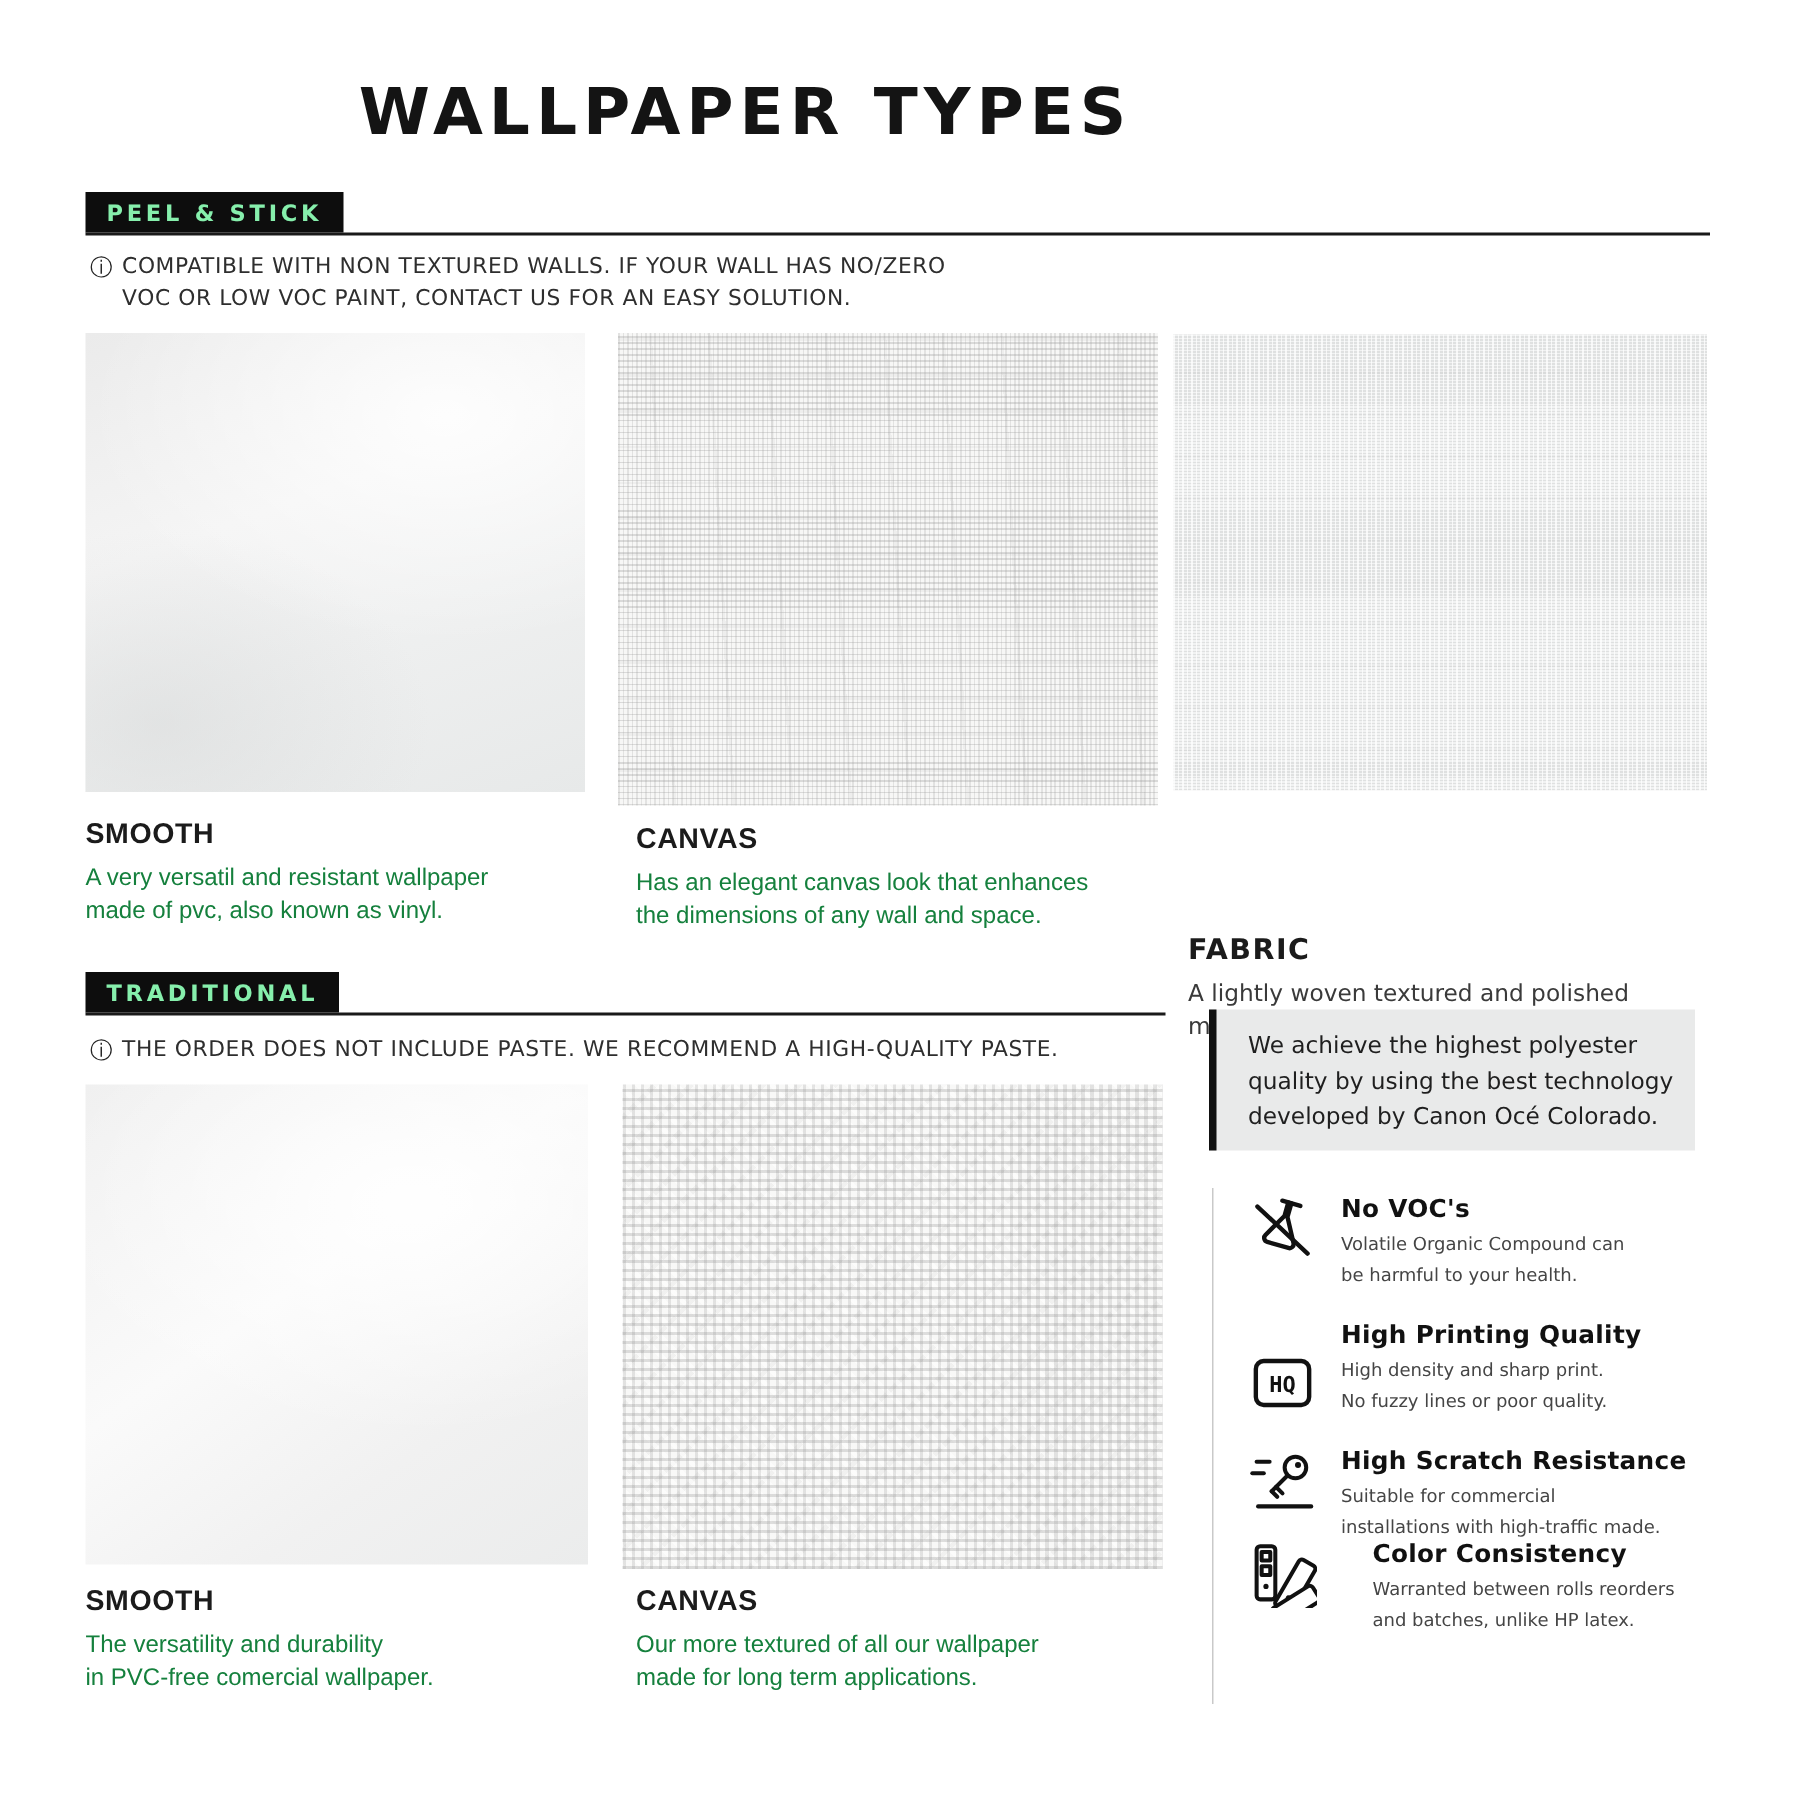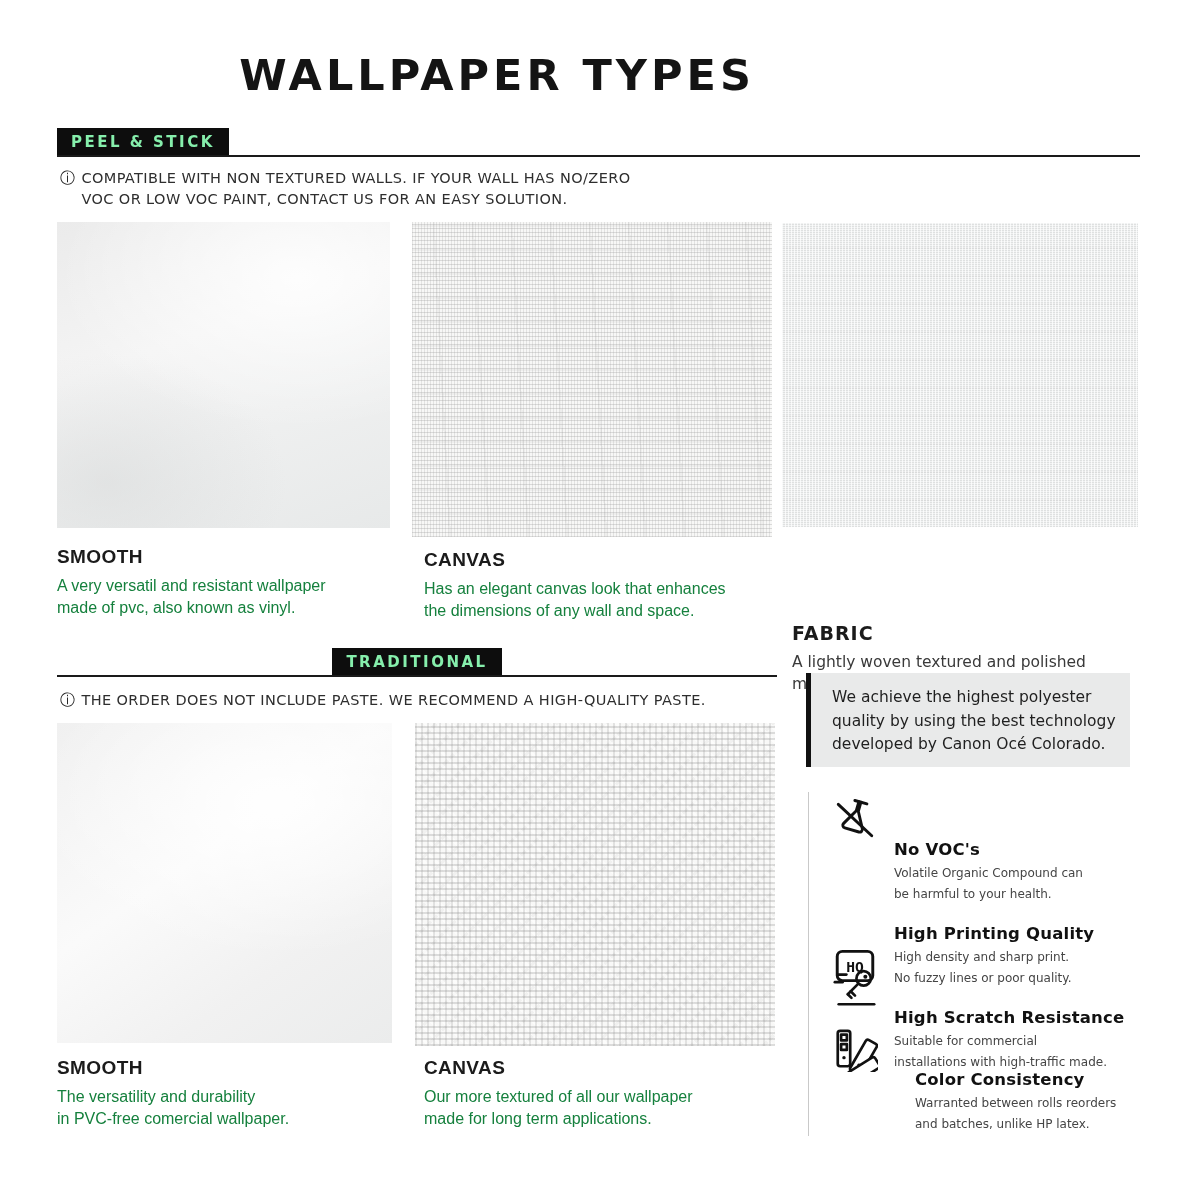--- a/index.html
+++ b/index.html
@@ -80,21 +80,21 @@
     padding:13px 10px 0 21px;
     font-family:"DejaVu Sans",sans-serif;font-size:15.5px;color:#1f1f1f;line-height:23.5px;
   }
   
   .feat-divider{position:absolute;left:808px;top:792px;width:1px;height:344px;background:#c9c9c9;}
   .feature{position:absolute;left:832px;display:flex;gap:16px;width:330px;}
   .f-icon{width:46px;height:46px;flex:0 0 46px;}
   .f-icon svg{display:block;}
   .f-title{
     font-family:"DejaVu Sans",sans-serif;font-size:16.5px;font-weight:700;
-    color:#111;margin-bottom:4px;letter-spacing:0.2px;white-space:nowrap;margin-top:44px;
+    color:#111;margin-bottom:4px;letter-spacing:0.2px;white-space:nowrap;
   }
   .f-desc{
     font-family:"DejaVu Sans",sans-serif;font-size:12px;color:#454545;line-height:21px;white-space:nowrap;
   }
   .ico{stroke:#111;stroke-width:2.8;fill:none;stroke-linecap:round;stroke-linejoin:round;}
   .ico-fill{fill:#111;stroke:none;}
   .ico-white{fill:#ffffff;stroke:#111;stroke-width:2.8;stroke-linejoin:round;}
 </style>
 </head>
 <body>
@@ -128,21 +128,21 @@
     <div class="cap-title">CANVAS</div>
     <div class="cap-line">Has an elegant canvas look that enhances</div>
     <div class="cap-line">the dimensions of any wall and space.</div>
   </div>
   <div class="cap" style="left:792px;top:578px;margin-top:44px;">
     <div class="cap-title alt">FABRIC</div>
     <div class="cap-line alt">A lightly woven textured and polished</div>
     <div class="cap-line alt">material made of 100% polyester fabrics.</div>
   </div>
 
-  <div class="sec-header w-left" style="top:648px;text-align:center;">
+  <div class="sec-header w-left" style="top:648px;">
     <span class="sec-label">TRADITIONAL</span>
   </div>
 
   <div class="note" style="top:690px;">
     <span class="i-glyph">ⓘ</span>
     <span>
       <div>THE ORDER DOES NOT INCLUDE PASTE. WE RECOMMEND A HIGH-QUALITY PASTE.</div>
     </span>
   </div>
 

